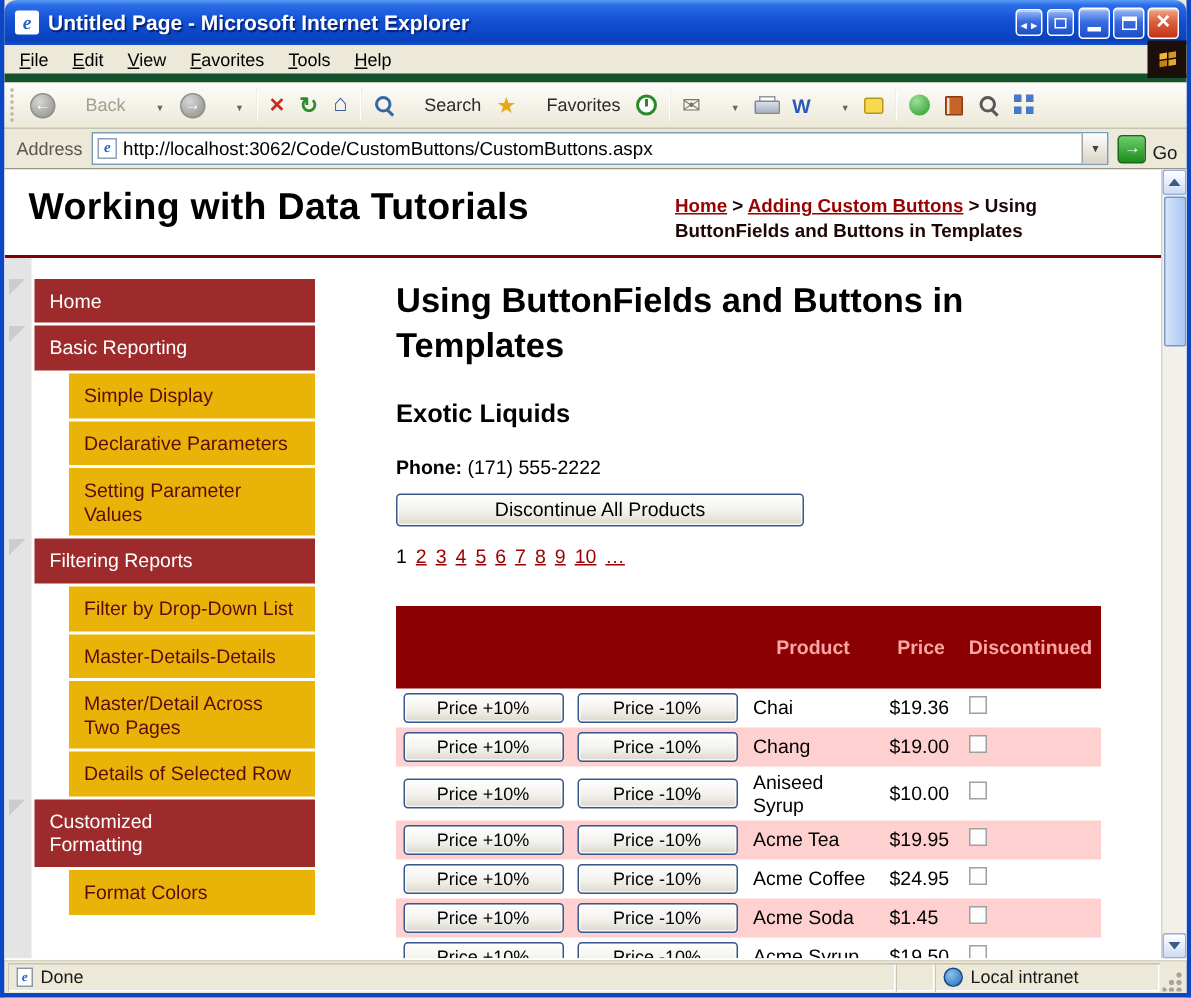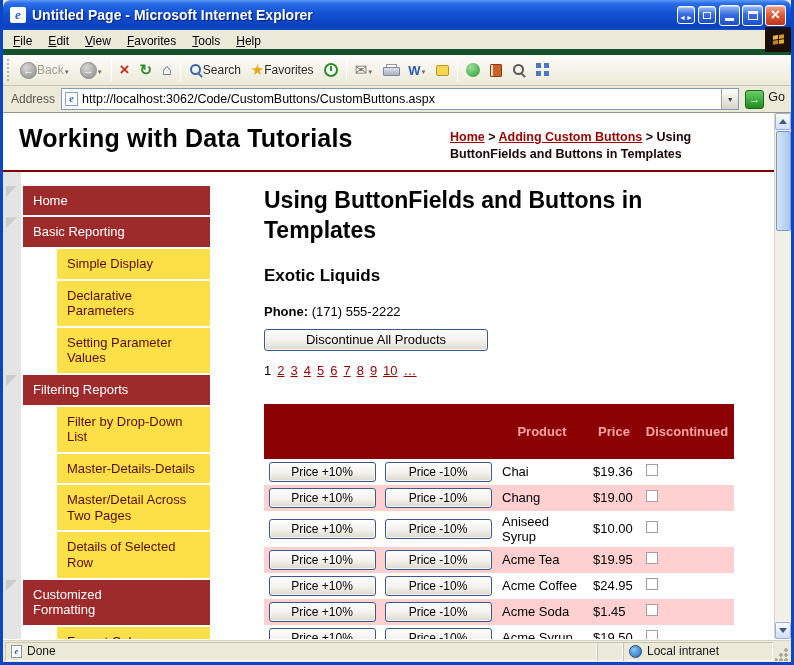--- a/index.html
+++ b/index.html
@@ -38,21 +38,21 @@
   .menu-logo { margin-left:auto; width:26px; height:25px; background:#1c0e08; display:grid; place-items:center; }
   .winflag { display:grid; grid-template-columns:5px 5px; grid-template-rows:4px 4px; gap:1px; transform:skewY(-8deg); }
   .winflag i { display:block; }
   .winflag i:nth-child(1){background:#f0b838;} .winflag i:nth-child(2){background:#d89820;}
   .winflag i:nth-child(3){background:#c88018;} .winflag i:nth-child(4){background:#e8a828;}
 
   
   .toolbar { height:31px; flex:0 0 31px; display:flex; align-items:center; padding:0 4px 0 2px;
     background:linear-gradient(180deg,#fdfcfa,#ece9d8); border-bottom:1px solid #c8c4b4; }
   .grip { width:4px; height:22px; border-left:2px dotted #b8b4a4; margin:0 4px 0 2px; }
-  .tool-btn { display:inline-flex; align-items:center; gap:0; padding:3px 5px; border-radius:3px;
+  .tool-btn { display:inline-flex; align-items:center; gap:20px; padding:3px 5px; border-radius:3px;
     font-size:12px; color:#2a2a2a; white-space:nowrap; }
   .tool-btn .tlabel { font-size:12px; }
   .tool-btn.disabled .tlabel { color:#a29e90; }
   .tsep { width:1px; height:22px; background:#c4c0b0; border-right:1px solid #fff; margin:0 3px; }
   .dd::before { content:'▼'; font-size:6px; color:#6a665a; }
   .ico-circle { width:17px; height:17px; border-radius:50%; display:inline-flex; align-items:center;
     justify-content:center; color:#fff; font-size:11px; font-weight:bold; }
   .disabled-circle { background:radial-gradient(circle at 35% 30%, #d6d6d6, #9e9e9a 75%); border:1px solid #8c8c88; }
   .back-arrow::before { content:'←'; } .fwd-arrow::before { content:'→'; }
   .stop-ico::before { content:'×'; color:#c62f1e; font-size:17px; font-weight:bold; line-height:15px; }
@@ -83,21 +83,21 @@
   .addressbar { height:27px; flex:0 0 27px; display:flex; align-items:center; background:#ece9d8;
     border-bottom:1px solid #9a9686; padding:0 6px 0 2px; }
   .addr-label { font-size:12px; color:#5a564c; margin:0 6px 0 6px; }
   .addr-box { flex:1; height:22px; background:#fff; border:1px solid #7f9db9; display:flex; align-items:center; padding-left:3px; }
   .addr-page-ico { width:13px; height:14px; background:#fff; border:1px solid #8aa0b8; color:#2864c8;
     font:italic bold 10px/12px "Liberation Serif", serif; text-align:center; flex:0 0 13px; }
   .addr-input { flex:1; border:none; outline:none; font:12.5px "Liberation Sans", sans-serif; color:#000; padding:0 4px; background:transparent; }
   .addr-drop { width:17px; height:20px; background:linear-gradient(#fefefe,#d8d4c4); border-left:1px solid #a8a498;
     display:grid; place-items:center; }
   .addr-drop::before { content:'▼'; font-size:7px; color:#404040; }
-  .go-btn { display:inline-flex; align-items:flex-start; gap:4px; margin-left:6px; font-size:12.5px; color:#1a1a1a; }
+  .go-btn { display:inline-flex; align-items:flex-end; gap:4px; margin-left:6px; font-size:12.5px; color:#1a1a1a; }
   .go-ico { width:19px; height:19px; border-radius:3px; background:linear-gradient(180deg,#6ad06a,#1e8c1e);
     border:1px solid #156815; display:grid; place-items:center; color:#fff; font-weight:bold; font-size:11px; }
   .go-ico::before { content:'→'; }
 
   
   .viewport { flex:1; position:relative; background:#fff; overflow:hidden; }
   .page { position:absolute; left:0; top:0; right:17px; bottom:0; overflow:hidden; display:flex; flex-direction:column; background:#fff; }
 
   .site-header { display:flex; justify-content:space-between; align-items:flex-start; padding:11px 10px 7px 16px; }
   .site-title { font-size:25px; font-weight:bold; color:#000; letter-spacing:.2px; }
@@ -105,33 +105,33 @@
   .bc-link { color:#990000; text-decoration:underline; cursor:pointer; }
   .bc-sep { color:#1c0606; }
   .divider { height:2px; background:#7e0000; flex:0 0 2px; }
 
   .page-body { flex:1; display:flex; align-items:stretch; overflow:hidden; }
   .left-gutter { width:18px; flex:0 0 18px; background:#e4e4e4; }
   .sidebar { width:189px; flex:0 0 189px; padding-top:14px; }
   .side-item { margin-bottom:2px; padding:7px 10px; font-size:13px; position:relative; cursor:pointer; line-height:1.2; }
   .side-item.section { background:#9e2b2b; color:#fff; margin-left:2px; }
   .side-item.section .lbl { display:inline-block; max-width:128px; }
-  .side-item.sub { background:#fde047; color:#5a0c0c; margin-left:36px; }
+  .side-item.sub { background:#eab308; color:#5a0c0c; margin-left:25px; }
   .notch { position:absolute; left:-17px; top:0; width:11px; height:11px; background:#cccccc;
     clip-path:polygon(0 0, 100% 0, 0 100%); }
 
   .main { flex:1; padding:14px 16px 0 54px; overflow:hidden; }
   .main-heading { font-size:23px; font-weight:bold; color:#000; max-width:450px; line-height:1.3; margin-bottom:20px; }
   .supplier { font-size:17px; font-weight:bold; margin-bottom:18px; }
   .phone-line { font-size:13px; margin-bottom:10px; }
   .phone-label { font-weight:bold; }
   .xp-btn { background:linear-gradient(180deg,#ffffff,#f2f1ec 55%,#dcd8cc); border:1px solid #39598e;
     border-radius:3px; font-family:"Liberation Sans", sans-serif; color:#000; cursor:pointer;
     box-shadow:inset 0 0 0 1px rgba(255,255,255,.7); }
-  .discontinue { width:224px; height:22px; font-size:13px; }
+  .discontinue { width:272px; height:22px; font-size:13px; }
   .pager { margin:12px 0 26px; font-size:13px; }
   .pager .cur { color:#000; margin-right:6px; }
   .pager a { color:#990000; text-decoration:underline; margin-right:6px; cursor:pointer; }
 
   table.grid { border-collapse:collapse; font-size:13px; }
   .grid th { background:#8b0000; color:#fca5a5; font-weight:bold; padding:20px 4px; text-align:center; }
   .grid td { padding:3px 4px; vertical-align:middle; color:#000; }
   .grid tr.alt { background:#ffd0d0; }
   .btn-cell { text-align:center; }
   .cell-btn { width:107px; height:20px; font-size:12px; }

